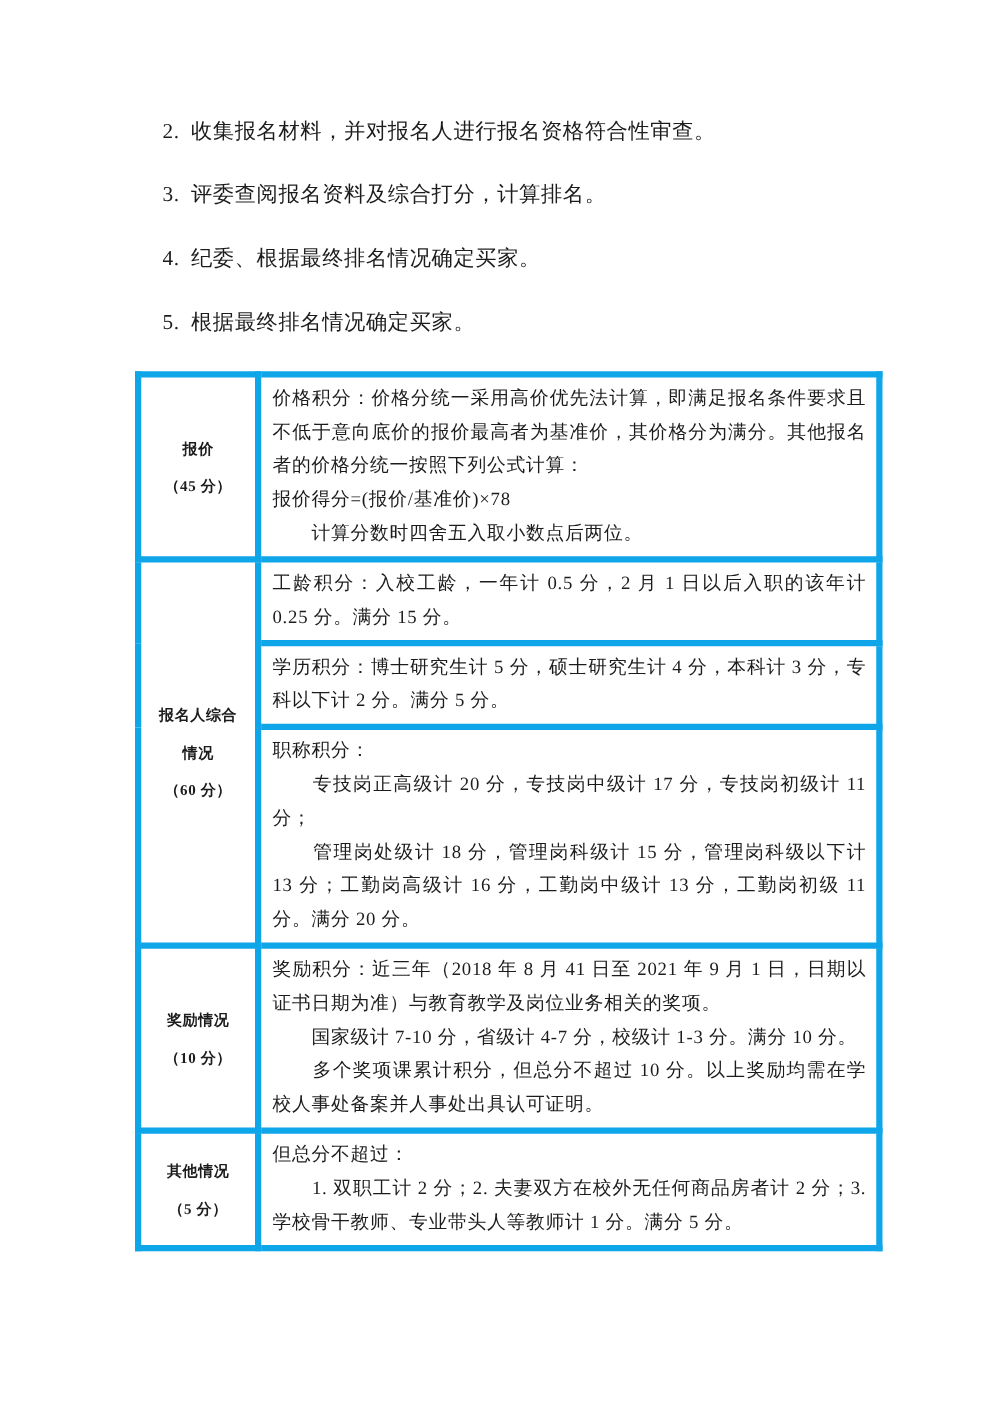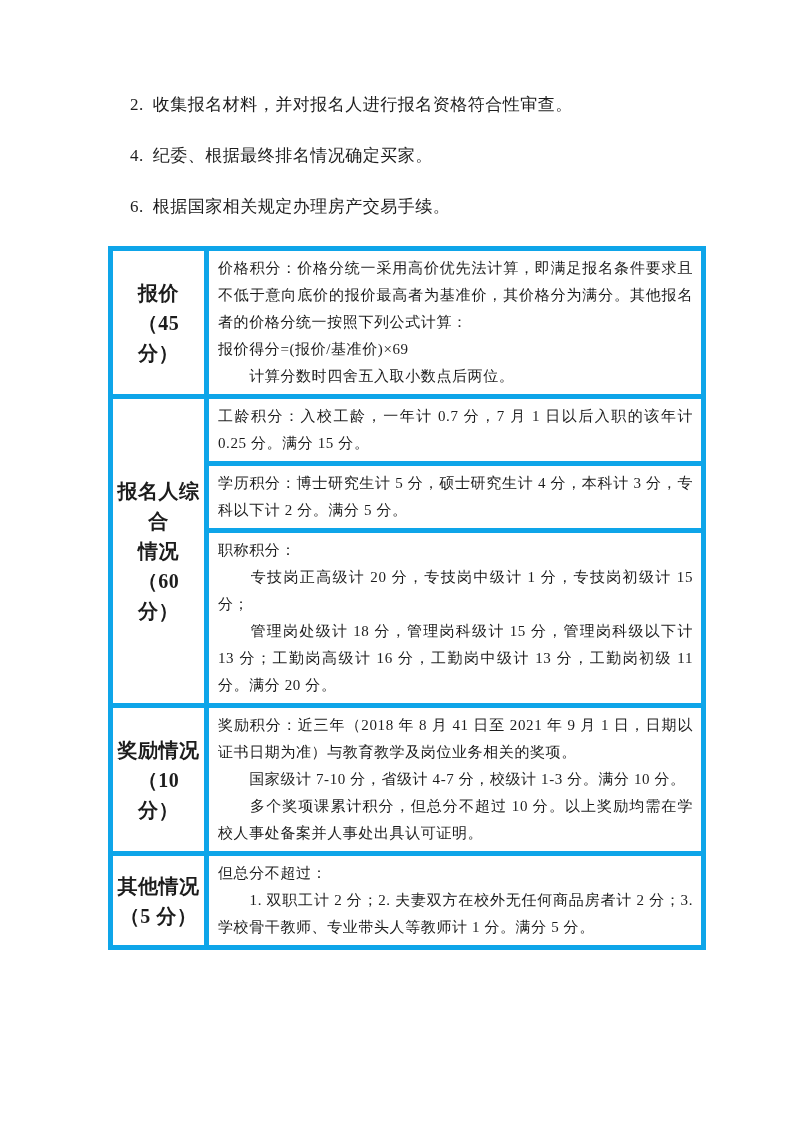--- a/index.html
+++ b/index.html
@@ -38,21 +38,21 @@
   }
   .score-table td {
     border: 5px solid #0ea5e9;
     vertical-align: middle;
     box-sizing: border-box;
   }
   .score-table .hdr {
     width: 96px;
     text-align: center;
     font-weight: bold;
-    font-size: 20px;
+    font-size: 12px;
     line-height: 30px;
     letter-spacing: 0.5px;
     padding: 4px 2px;
   }
   .score-table .hdr span { display: block; }
   .score-table .cell {
     padding: 4px 8px 4px 9px;
     font-size: 15px;
     line-height: 27px;
     letter-spacing: 0.6px;
@@ -65,59 +65,62 @@
 </head>
 <body>
 
 <div class="page">
 
   <div class="proc-list">
     <div class="list-item">
       <span class="num">2.</span><span>收集报名材料，并对报名人进行报名资格符合性审查。</span>
     </div>
     <div class="list-item">
+      <span class="num">3.</span><span>评委查阅报名资料及综合打分，计算排名。</span>
+    </div>
+    <div class="list-item">
       <span class="num">4.</span><span>纪委、根据最终排名情况确定买家。</span>
     </div>
     <div class="list-item">
-      <span class="num">6.</span><span>根据国家相关规定办理房产交易手续。</span>
+      <span class="num">5.</span><span>根据最终排名情况确定买家。</span>
     </div>
   </div>
 
   <table class="score-table">
     <tbody>
       <tr>
         <td class="hdr">
           <span>报价</span>
           <span>（45 分）</span>
         </td>
         <td class="cell">
           <div class="para">价格积分：价格分统一采用高价优先法计算，即满足报名条件要求且不低于意向底价的报价最高者为基准价，其价格分为满分。其他报名者的价格分统一按照下列公式计算：</div>
-          <div class="para">报价得分=(报价/基准价)×69</div>
+          <div class="para">报价得分=(报价/基准价)×78</div>
           <div class="para">　　计算分数时四舍五入取小数点后两位。</div>
         </td>
       </tr>
       <tr>
         <td class="hdr" rowspan="3">
           <span>报名人综合</span>
           <span>情况</span>
           <span>（60 分）</span>
         </td>
         <td class="cell">
-          <div class="para">工龄积分：入校工龄，一年计 0.7 分，7 月 1 日以后入职的该年计 0.25 分。满分 15 分。</div>
+          <div class="para">工龄积分：入校工龄，一年计 0.5 分，2 月 1 日以后入职的该年计 0.25 分。满分 15 分。</div>
         </td>
       </tr>
       <tr>
         <td class="cell">
           <div class="para">学历积分：博士研究生计 5 分，硕士研究生计 4 分，本科计 3 分，专科以下计 2 分。满分 5 分。</div>
         </td>
       </tr>
       <tr>
         <td class="cell">
           <div class="para">职称积分：</div>
-          <div class="para">　　专技岗正高级计 20 分，专技岗中级计 1 分，专技岗初级计 15 分；</div>
+          <div class="para">　　专技岗正高级计 20 分，专技岗中级计 17 分，专技岗初级计 11 分；</div>
           <div class="para">　　管理岗处级计 18 分，管理岗科级计 15 分，管理岗科级以下计 13 分；工勤岗高级计 16 分，工勤岗中级计 13 分，工勤岗初级 11 分。满分 20 分。</div>
         </td>
       </tr>
       <tr>
         <td class="hdr">
           <span>奖励情况</span>
           <span>（10 分）</span>
         </td>
         <td class="cell">
           <div class="para">奖励积分：近三年（2018 年 8 月 41 日至 2021 年 9 月 1 日，日期以证书日期为准）与教育教学及岗位业务相关的奖项。</div>

